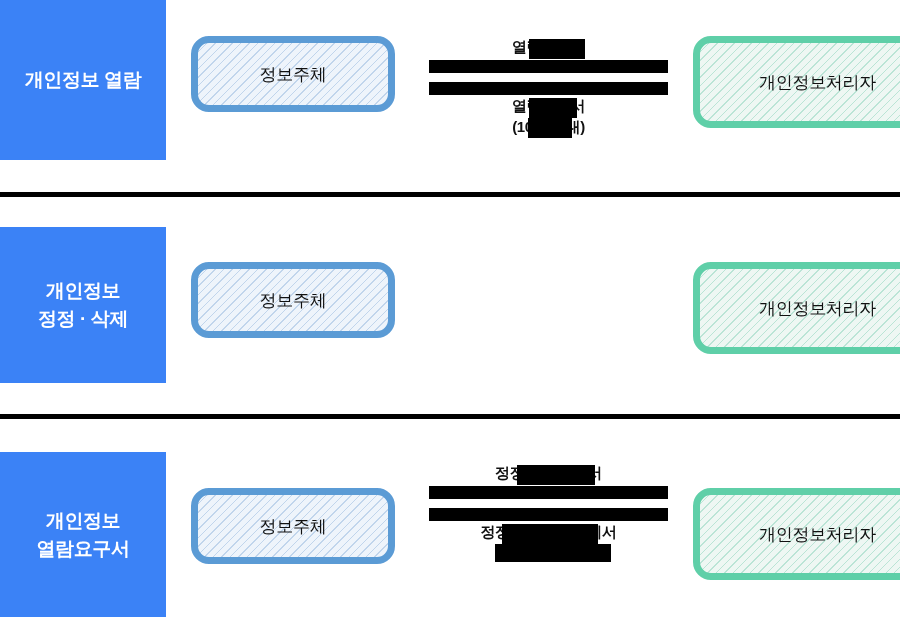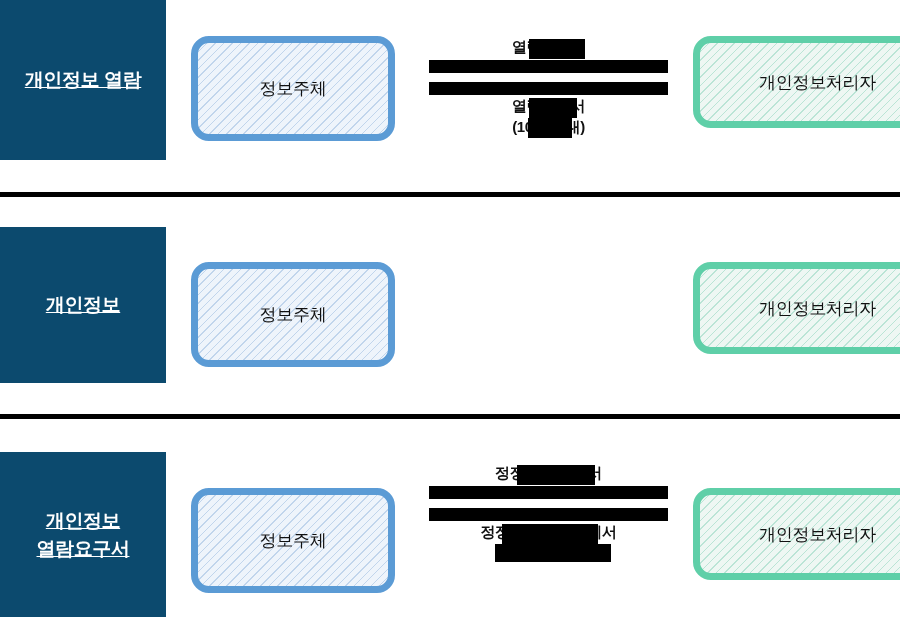--- a/index.html
+++ b/index.html
@@ -29,31 +29,30 @@
   }
   .section-1 { top: 0;   height: 194px; }
   .section-2 { top: 198px; height: 216px; }
   .section-3 { top: 418px; height: 199px; }
 
   
   .cat-panel {
     position: absolute;
     left: 0;
     width: 166px;
-    background: #0c4a6e;
+    background: #3b82f6;
     color: #ffffff;
     display: flex;
     align-items: center;
     justify-content: center;
     text-align: center;
     font-size: 19px;
     font-weight: 700;
     line-height: 1.45;
     letter-spacing: -0.4px;
-    text-decoration: underline;
   }
   .section-1 .cat-panel { top: 0;  height: 160px; }
   .section-2 .cat-panel { top: 29px; height: 156px; }
   .section-3 .cat-panel { top: 34px; height: 165px; }
 
   .cat-line { display: block; }
 
   
   .entity {
     position: absolute;
@@ -63,21 +62,21 @@
     justify-content: center;
     font-size: 17px;
     color: #111111;
     letter-spacing: -0.3px;
     border-radius: 18px;
   }
   .entity .entity-label { position: relative; z-index: 2; }
 
   .entity-subject {
     width: 204px;
-    height: 105px;
+    height: 76px;
     border: 7px solid #5b9bd5;
     background-color: #eef4fb;
     background-image:
       repeating-linear-gradient(135deg,
         rgba(130,170,215,0.42) 0px,
         rgba(130,170,215,0.42) 1px,
         rgba(255,255,255,0) 1px,
         rgba(255,255,255,0) 6px);
   }
   .entity-controller {
@@ -195,20 +194,21 @@
     </div>
   </div>
 
   <div class="divider divider-1"></div>
 
   <div class="section section-2">
 
     <div class="cat-panel">
       <span>
         <span class="cat-line">개인정보</span>
+        <span class="cat-line">정정 · 삭제</span>
       </span>
     </div>
 
     <div class="entity entity-subject">
       <span class="entity-label">정보주체</span>
     </div>
 
     <div class="flow">
       <div style="position:relative; height:22px;">
         <span class="flow-label">정정·삭제요구서</span>

